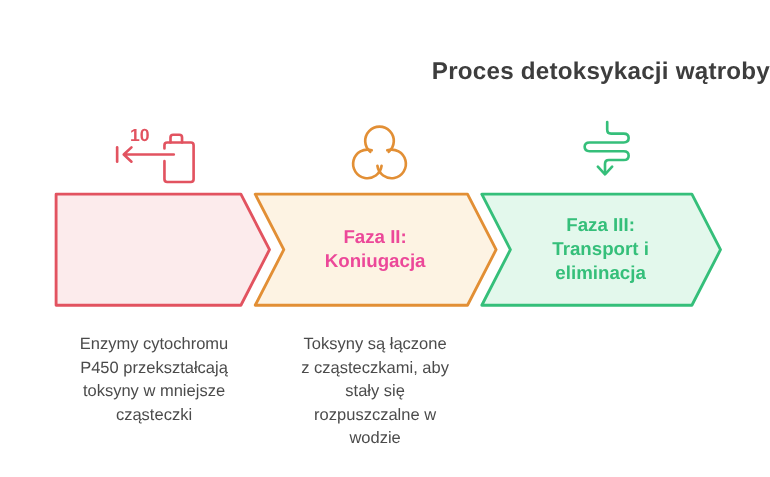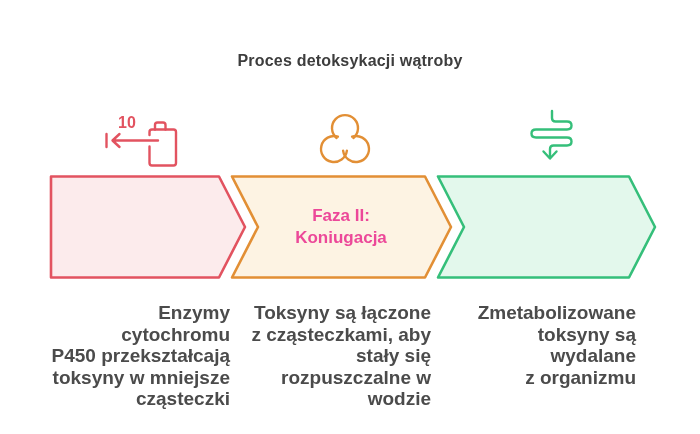--- a/index.html
+++ b/index.html
@@ -5,41 +5,40 @@
   html,body { margin:0; padding:0; background:#ffffff; }
   .canvas {
     position:relative;
     width:700px; height:434px;
     background:#ffffff;
     font-family:"Liberation Sans", sans-serif;
     overflow:hidden;
   }
   .title {
     position:absolute; left:0; top:52px; width:700px; height:24px;
-    text-align:center;
-    font-size:16px; font-weight:bold; color:#3d3d3d;
+    text-align:right;
+    font-size:22px; font-weight:bold; color:#3d3d3d;
     letter-spacing:0.2px;
   }
   svg.layer { position:absolute; left:0; top:0; }
   .chevrons path { stroke-width:2.6; stroke-linejoin:round; }
   .icon path, .icon text { }
   .phase-label {
     position:absolute; top:176px; height:102px; width:180px;
     display:flex; align-items:center; justify-content:center;
     text-align:center; font-weight:bold; font-size:17px; line-height:22px;
     white-space:pre-line;
   }
   .label-1 { left:48px;  color:#e25360; }
   .label-2 { left:251px; color:#ec4899; }
   .label-3 { left:456px; color:#35bf7a; }
   .phase-desc {
     position:absolute; top:302px; width:180px;
-    text-align:right; font-size:19px; line-height:21.5px; color:#4b4b4b;
+    text-align:center; font-size:15px; line-height:21.5px; color:#4b4b4b;
     white-space:pre-line;
-    font-weight:bold;
   }
   .desc-1 { left:50px; }
   .desc-2 { left:251px; }
   .desc-3 { left:456px; }
 </style>
 </head>
 <body>
 
 <div class="canvas">
 
@@ -71,27 +70,27 @@
 
   <svg class="layer icon" style="left:0;top:0" width="700" height="434" viewBox="0 0 700 434">
     <g fill="none" stroke="#35bf7a" stroke-width="2.4" stroke-linecap="round" stroke-linejoin="round">
       <path d="M552,111 V118 Q552,121.5 555.5,121.5 H567 Q571.5,121.5 571.5,125.5 Q571.5,129.5 567,129.5 H536 Q531.5,129.5 531.5,133.5 Q531.5,137.5 536,137.5 H567 Q571.5,137.5 571.5,141.5 Q571.5,145.5 567,145.5 H553.5 Q550,145.5 550,149 V157"></path>
       <path d="M543.5,151.5 L550,158.5 L556.5,151.5"></path>
     </g>
   </svg>
 
   <div class="phase-label label-2">Faza II:
 Koniugacja</div>
+  <div class="phase-label label-3">Faza III:
+Transport i
+eliminacja</div>
 
   <div class="phase-desc desc-1">Enzymy cytochromu
 P450 przekształcają
 toksyny w mniejsze
 cząsteczki</div>
   <div class="phase-desc desc-2">Toksyny są łączone
 z cząsteczkami, aby
 stały się
 rozpuszczalne w
 wodzie</div>
-  <div class="phase-desc desc-3">Zmetabolizowane
-toksyny są wydalane
-z organizmu</div>
 
 </div>
 
 </body></html>

